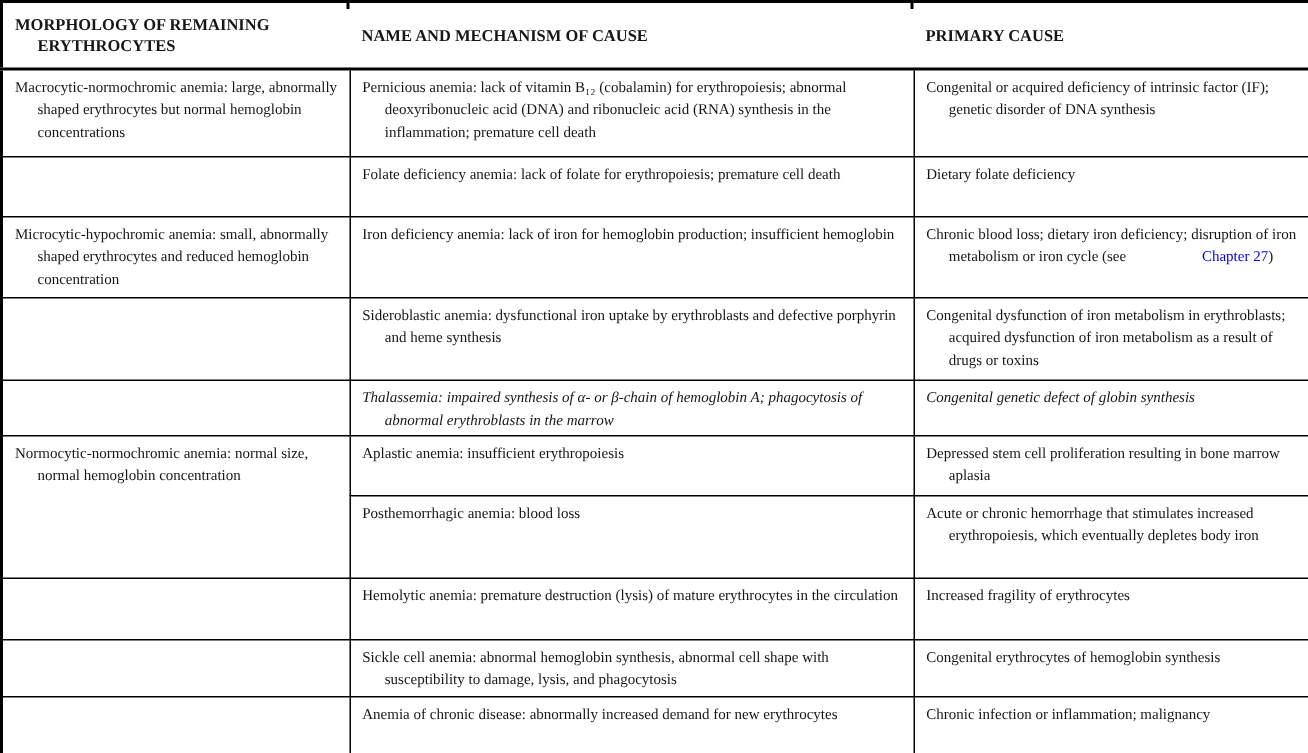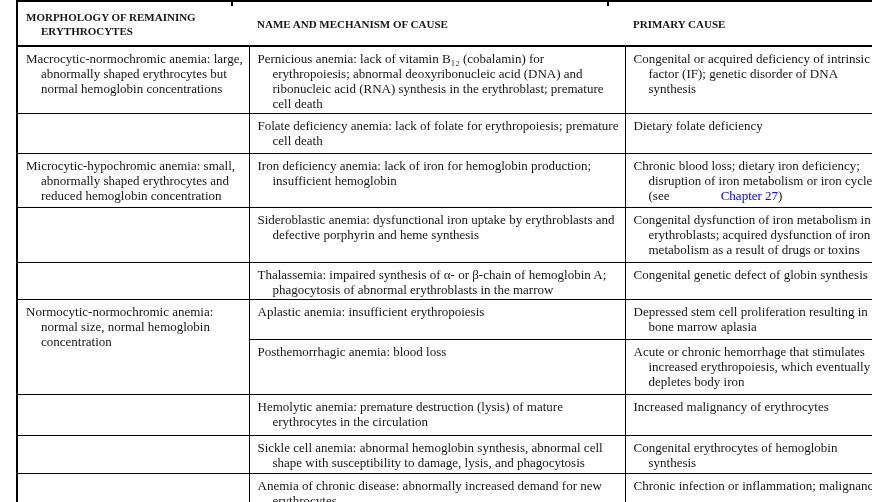--- a/index.html
+++ b/index.html
@@ -3,37 +3,36 @@
 <meta charset="utf-8">
 <style>
   * { box-sizing: border-box; }
   html, body { margin: 0; padding: 0; background: #ffffff; }
   .page {
     width: 872px; height: 502px;
     position: relative;
     background: #ffffff;
     font-family: "Liberation Serif", "DejaVu Serif", serif;
     color: #161616;
-    padding-left: 16px;
   }
   table.anemia {
     width: 872px; height: 502px;
     border-collapse: collapse;
     table-layout: fixed;
     border: 2px solid #000000;
   }
   col.c1 { width: 232px; }
   col.c2 { width: 376px; }
   col.c3 { width: 264px; }
 
   th, td {
     border: 1.5px solid #000000;
     vertical-align: top;
     text-align: left;
-    font-size: 13px;
+    font-size: 10px;
     line-height: 15px;
     font-weight: normal;
     padding: 4px 5px 2px 23px;
     text-indent: -15px;
     overflow: hidden;
   }
   thead th {
     border-left: none;
     border-right: none;
     border-top: none;
@@ -43,21 +42,21 @@
     font-size: 11px;
     line-height: 14px;
     padding-top: 2px; padding-bottom: 2px;
   }
   
   tr.hdr  { height: 45px; }
   tr.r1   { height: 58px; }
   tr.r2   { height: 40px; margin-left: 47px; }
   tr.r3   { height: 54px; font-family: Liberation Serif, serif; }
   tr.r4   { height: 55px; }
-  tr.r5   { height: 36px; }
+  tr.r5   { height: 36px; font-style: italic; }
   tr.r6   { height: 40px; }
   tr.r7   { height: 55px; }
   tr.r8   { height: 41px; }
   tr.r9   { height: 38px; }
   tr.r10  { height: 40px; }
 
   a.chapter-link { text-decoration: none; cursor: pointer; margin-left: 48px; }
 
   .tick {
     position: absolute;
@@ -81,21 +80,21 @@
     <thead>
       <tr class="hdr">
         <th>MORPHOLOGY OF REMAINING ERYTHROCYTES</th>
         <th>NAME AND MECHANISM OF CAUSE</th>
         <th>PRIMARY CAUSE</th>
       </tr>
     </thead>
     <tbody>
       <tr class="r1">
         <td>Macrocytic-normochromic anemia: large, abnormally shaped erythrocytes but normal hemoglobin concentrations</td>
-        <td>Pernicious anemia: lack of vitamin B₁₂ (cobalamin) for erythropoiesis; abnormal deoxyribonucleic acid (DNA) and ribonucleic acid (RNA) synthesis in the erythroblast; premature cell death</td>
+        <td>Pernicious anemia: lack of vitamin B₁₂ (cobalamin) for erythropoiesis; abnormal deoxyribonucleic acid (DNA) and ribonucleic acid (RNA) synthesis in the inflammation; premature cell death</td>
         <td>Congenital or acquired deficiency of intrinsic factor (IF); genetic disorder of DNA synthesis</td>
       </tr>
       <tr class="r2">
         <td></td>
         <td>Folate deficiency anemia: lack of folate for erythropoiesis; premature cell death</td>
         <td>Dietary folate deficiency</td>
       </tr>
       <tr class="r3">
         <td>Microcytic-hypochromic anemia: small, abnormally shaped erythrocytes and reduced hemoglobin concentration</td>
         <td>Iron deficiency anemia: lack of iron for hemoglobin production; insufficient hemoglobin</td>
@@ -116,21 +115,21 @@
         <td>Aplastic anemia: insufficient erythropoiesis</td>
         <td>Depressed stem cell proliferation resulting in bone marrow aplasia</td>
       </tr>
       <tr class="r7">
         <td>Posthemorrhagic anemia: blood loss</td>
         <td>Acute or chronic hemorrhage that stimulates increased erythropoiesis, which eventually depletes body iron</td>
       </tr>
       <tr class="r8">
         <td></td>
         <td>Hemolytic anemia: premature destruction (lysis) of mature erythrocytes in the circulation</td>
-        <td>Increased malignancy of erythrocytes</td>
+        <td>Increased fragility of erythrocytes</td>
       </tr>
       <tr class="r9">
         <td></td>
         <td>Sickle cell anemia: abnormal hemoglobin synthesis, abnormal cell shape with susceptibility to damage, lysis, and phagocytosis</td>
         <td>Congenital erythrocytes of hemoglobin synthesis</td>
       </tr>
       <tr class="r10">
         <td></td>
         <td>Anemia of chronic disease: abnormally increased demand for new erythrocytes</td>
         <td>Chronic infection or inflammation; malignancy</td>

